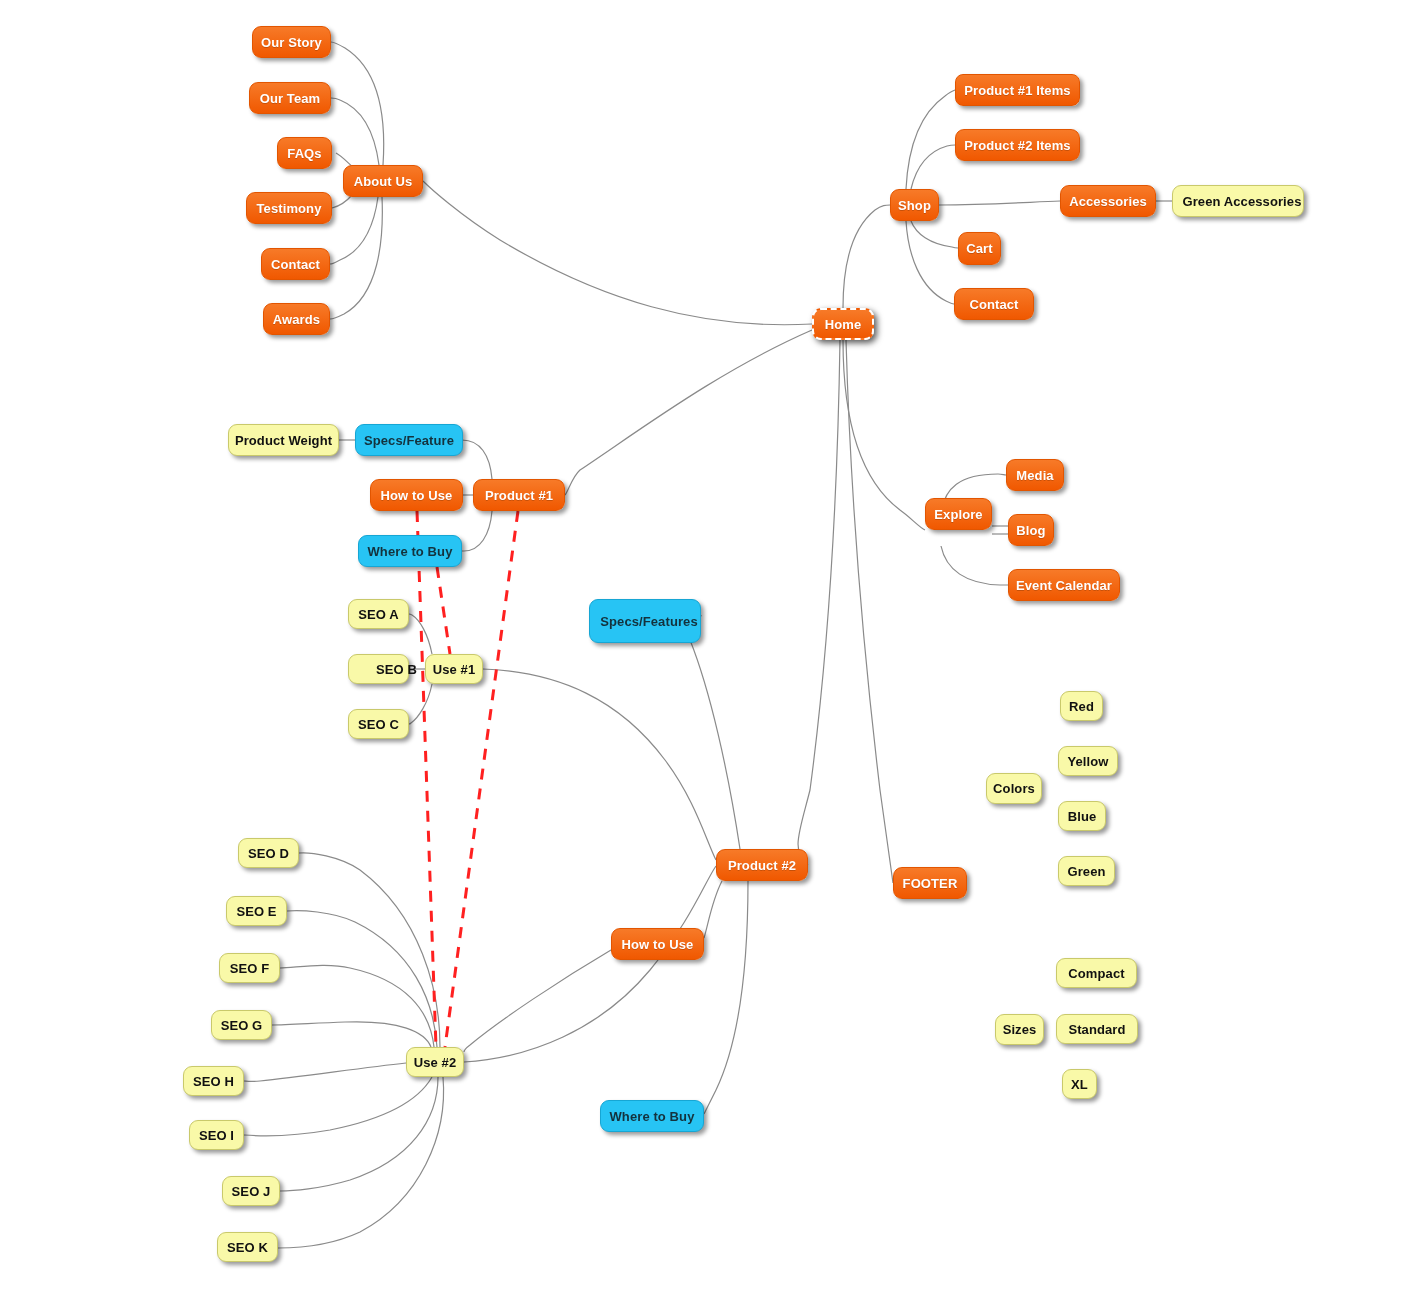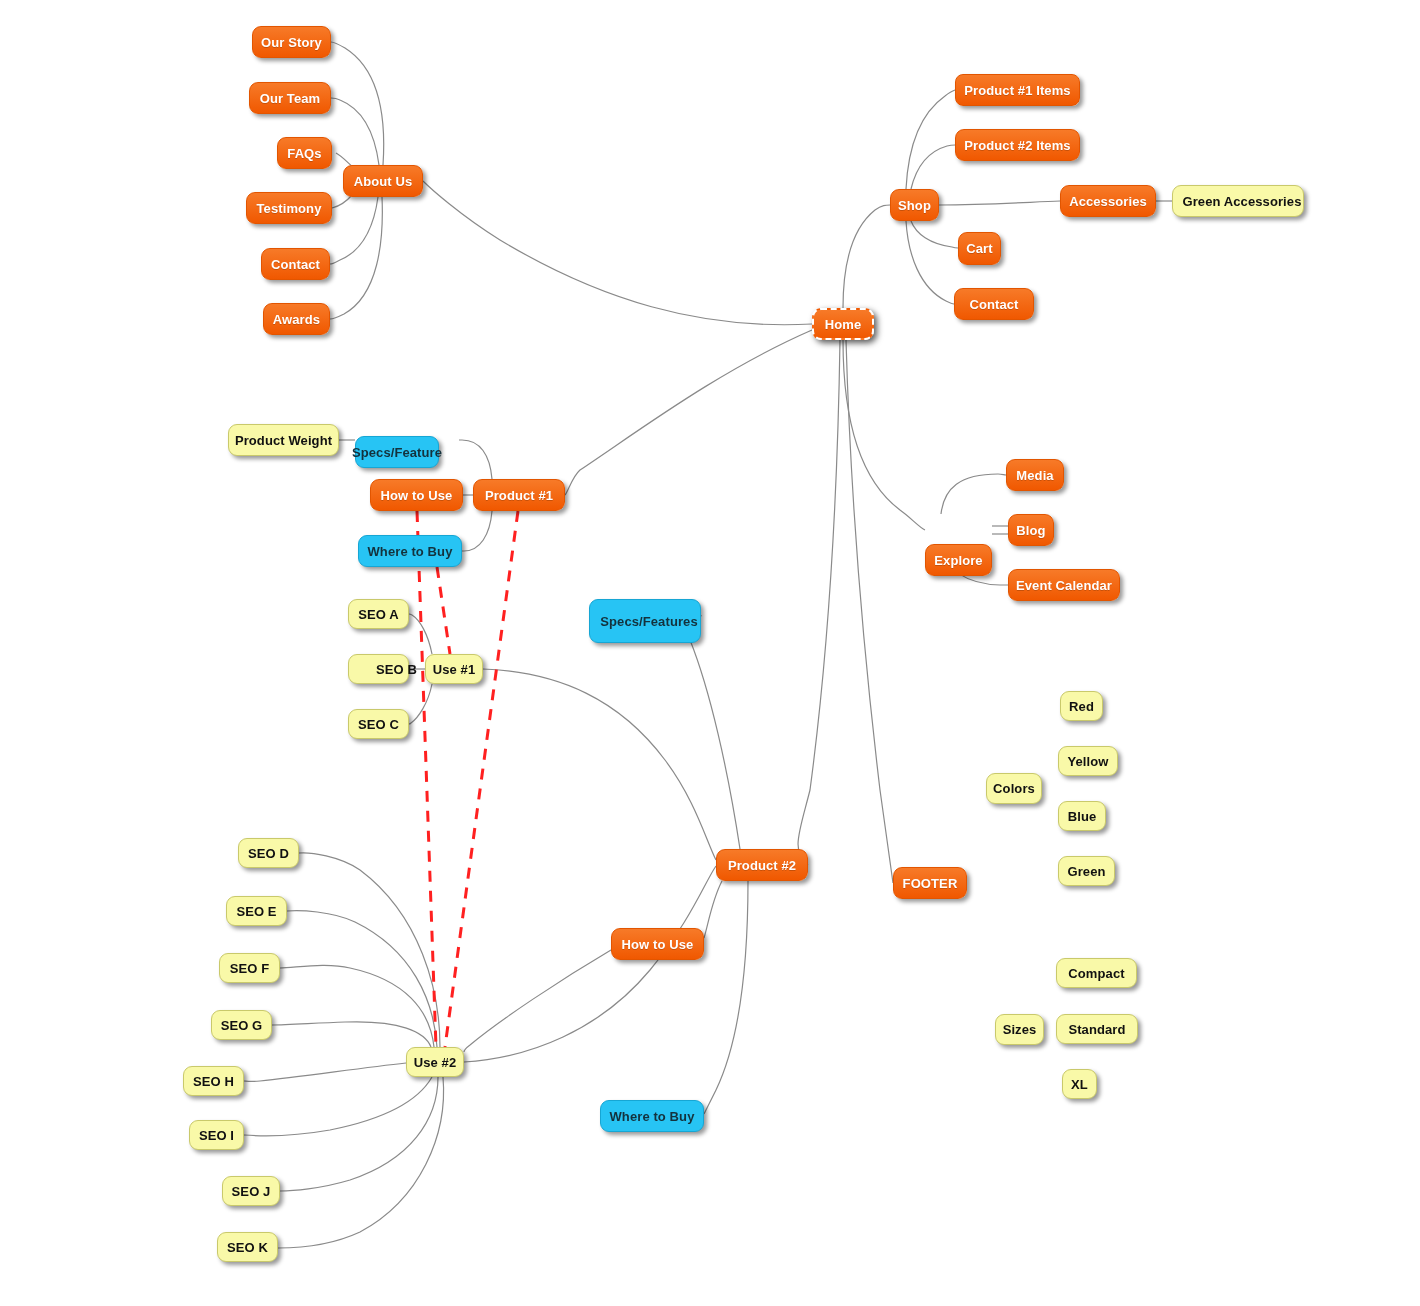--- a/index.html
+++ b/index.html
@@ -134,36 +134,36 @@
       </div>
       <div class="node yellow" style="left: 1172px; top: 185px; width: 132px; height: 32px; padding-left: 8px;">
         <span class="lbl">Green Accessories</span>
       </div>
       <div class="node orange" style="left: 958px; top: 232px; width: 43px; height: 33px;">
         <span class="lbl">Cart</span>
       </div>
       <div class="node orange" style="left: 954px; top: 288px; width: 80px; height: 32px;">
         <span class="lbl">Contact</span>
       </div>
-      <div class="node orange" style="left: 925px; top: 544px; width: 67px; height: 32px;">
+      <div class="node orange" style="left: 925px; top: 498px; width: 67px; height: 32px;">
         <span class="lbl">Explore</span>
       </div>
       <div class="node orange" style="left: 1006px; top: 459px; width: 58px; height: 32px;">
         <span class="lbl">Media</span>
       </div>
       <div class="node orange" style="left: 1008px; top: 514px; width: 46px; height: 32px;">
         <span class="lbl">Blog</span>
       </div>
       <div class="node orange" style="left: 1008px; top: 569px; width: 112px; height: 32px;">
         <span class="lbl">Event Calendar</span>
       </div>
       <div class="node orange" style="left: 473px; top: 479px; width: 92px; height: 32px;">
         <span class="lbl">Product #1</span>
       </div>
-      <div class="node cyan" style="left: 355px; top: 424px; width: 84px; height: 32px; margin-top: 12px;">
+      <div class="node cyan" style="left: 355px; top: 424px; width: 108px; height: 32px;">
         <span class="lbl">Specs/Feature</span>
       </div>
       <div class="node yellow" style="left: 228px; top: 424px; width: 111px; height: 32px;">
         <span class="lbl">Product Weight</span>
       </div>
       <div class="node orange" style="left: 370px; top: 479px; width: 93px; height: 32px;">
         <span class="lbl">How to Use</span>
       </div>
       <div class="node cyan" style="left: 358px; top: 535px; width: 104px; height: 32px;">
         <span class="lbl">Where to Buy</span>

